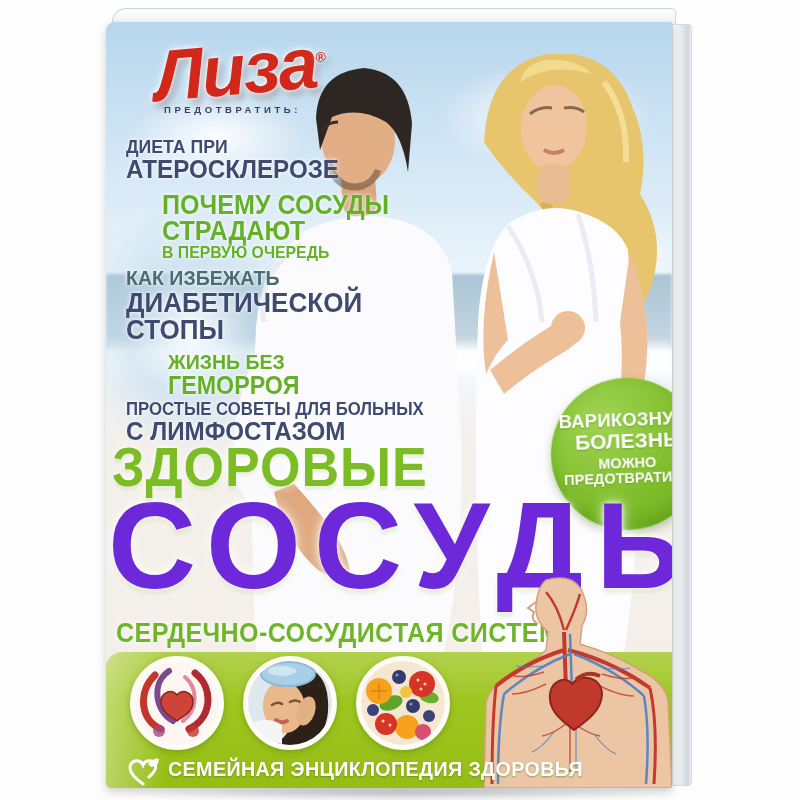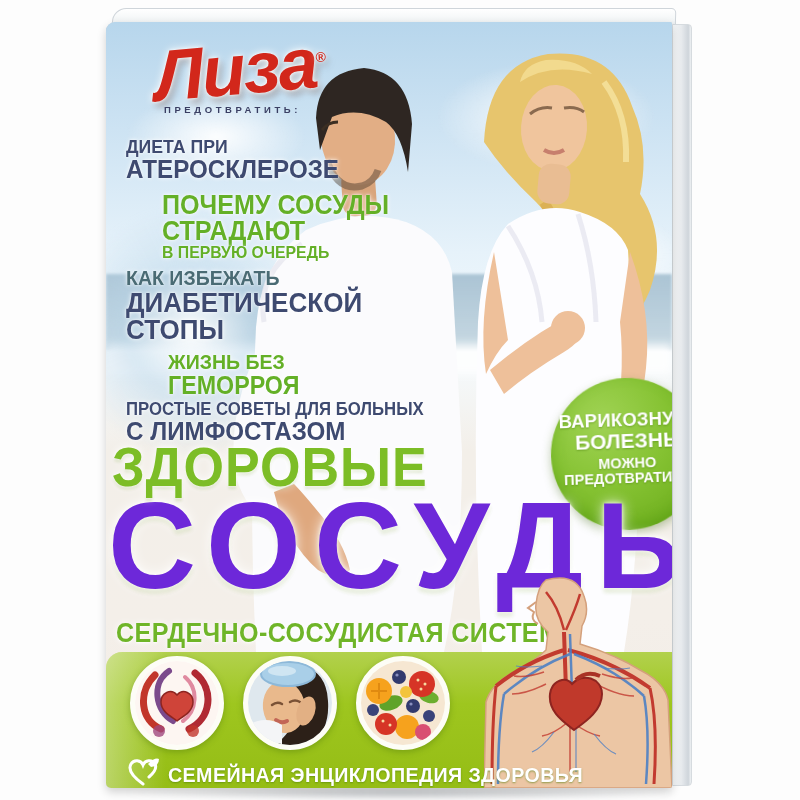--- a/index.html
+++ b/index.html
@@ -70,21 +70,21 @@
   .band{position:absolute;left:0;top:630px;width:566px;height:136px;
     background:linear-gradient(180deg,#b2d14d 0%,#9ec61f 38%,#95bd15 100%);
     border-radius:16px 0 0 0;}
   .band::before{content:"";position:absolute;left:0;top:0;width:60px;height:100%;
     background:linear-gradient(90deg,rgba(255,255,255,.35),rgba(255,255,255,0));
     border-radius:16px 0 0 0;}
   .circ{position:absolute;top:634px;width:84px;height:84px;border-radius:50%;
     border:5px solid #fdfdf6;overflow:hidden;box-shadow:0 2px 6px rgba(60,100,10,.35);background:#fff;}
   .c1{left:24px;} .c2{left:137px;} .c3{left:250px;}
   .anatomy{position:absolute;left:378px;top:550px;}
-  .footer{position:absolute;left:20px;top:735px;display:flex;align-items:flex-end;gap:8px;}
+  .footer{position:absolute;left:20px;top:735px;display:flex;align-items:flex-start;gap:8px;}
   .footer-text{font-size:20.5px;font-weight:bold;color:#ffffff;letter-spacing:.4px;
     text-shadow:0 1px 2px rgba(70,120,0,.55);transform:scaleX(.96);transform-origin:left center;}
 </style>
 </head>
 <body>
 
 <div class="stage">
   <div class="book">
     <div class="top-edge"></div>
     <div class="pages-edge"></div>

